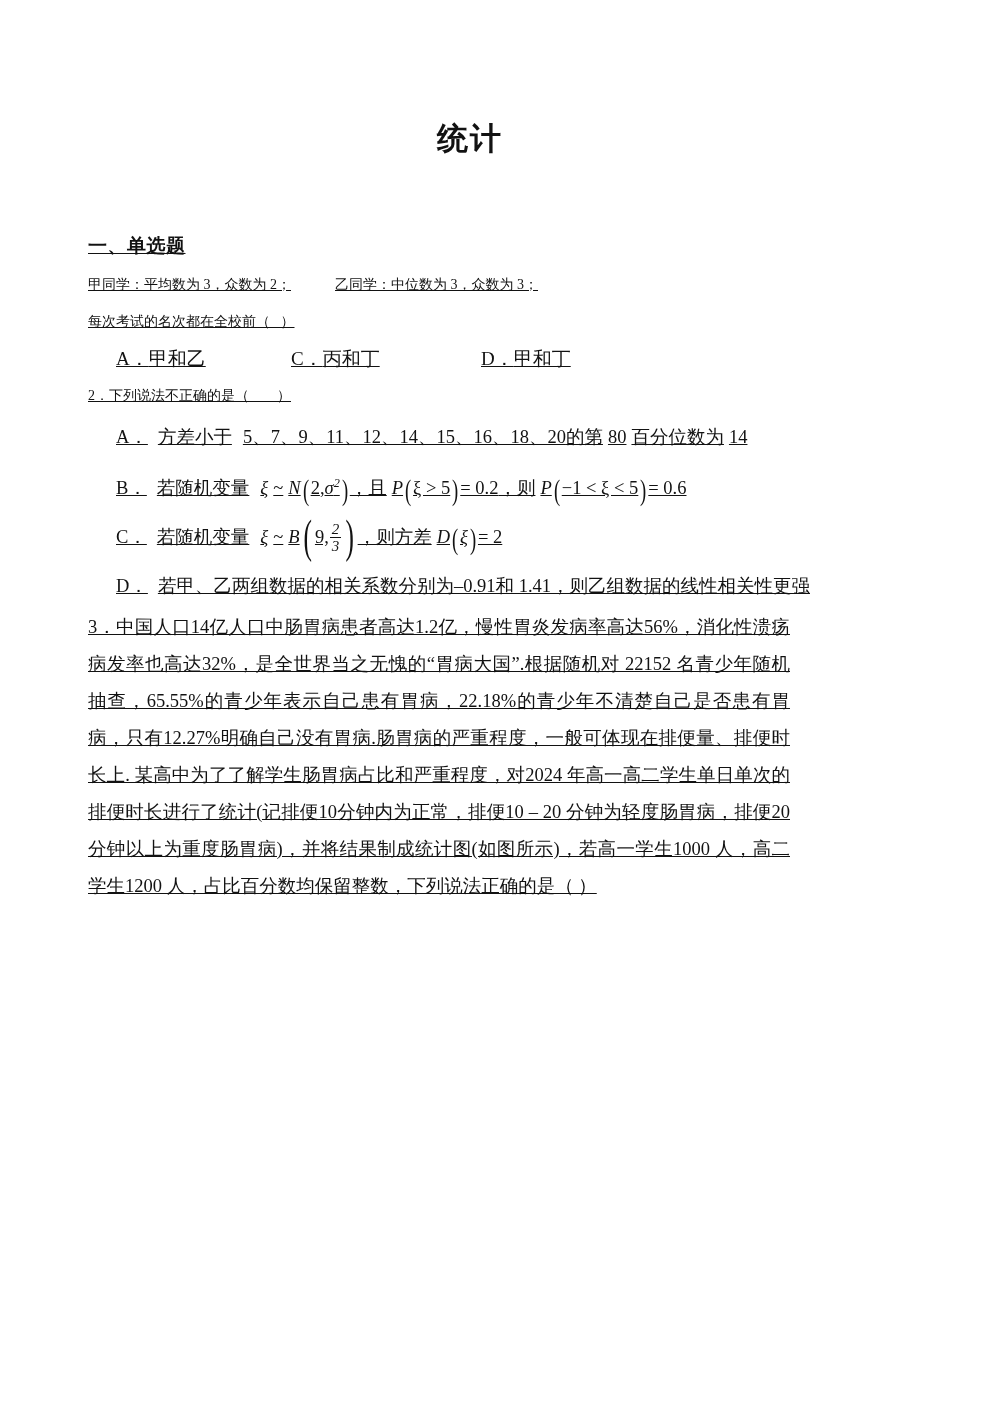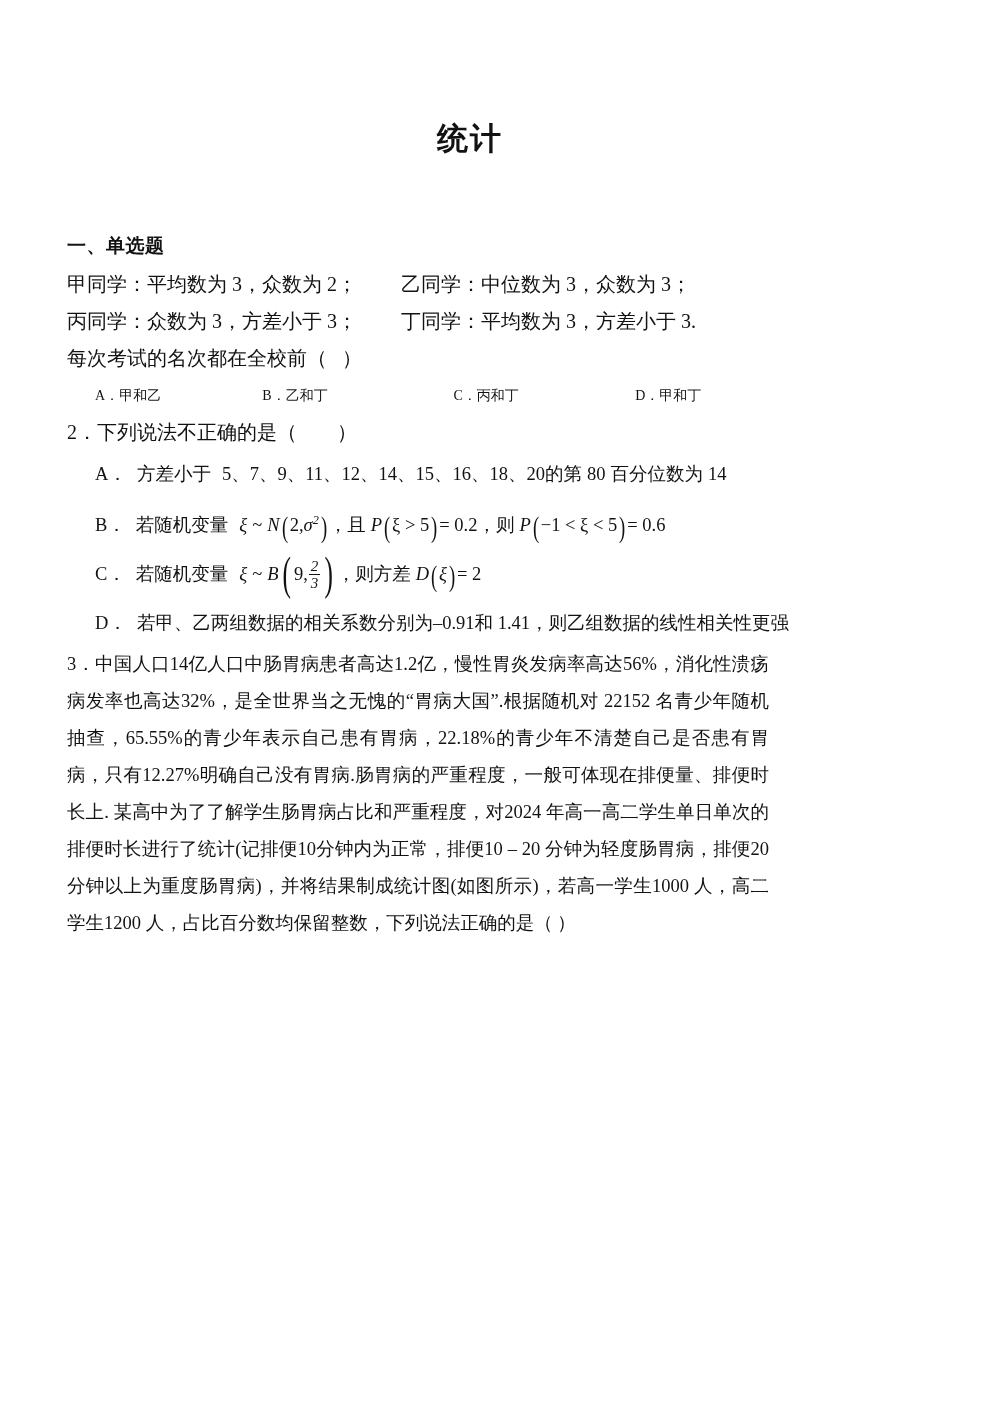--- a/index.html
+++ b/index.html
@@ -28,47 +28,48 @@
     text-align: center;
     font-size: 31px;
     font-weight: bold;
     letter-spacing: 2px;
     margin: 0;
     padding-top: 122px;
     line-height: 1.1;
     font-family: "Liberation Serif", "DejaVu Serif", serif;
   }
   .body-area {
-    margin-left: 67px;
+    margin-left: 88px;
     width: 702px;
+    text-decoration: underline;
   }
   .section-head {
     font-size: 19px;
     font-weight: bold;
     margin-top: 76px;
     margin-bottom: 6px;
     line-height: 1.45;
     letter-spacing: 0.5px;
   }
   .q-line {
-    font-size: 20px;
+    font-size: 14px;
     line-height: 37px;
     margin: 0;
     white-space: pre-wrap;
   }
   .q-para {
     font-size: 18.5px;
     line-height: 37px;
     margin: 0;
     text-align: justify;
     text-justify: inter-ideograph;
   }
   .opt-row {
     display: flex;
-    font-size: 14px;
+    font-size: 19px;
     line-height: 37px;
     padding-left: 28px;
     margin: 0;
   }
   .opt-row > span {
     display: inline-block;
   }
   .opt-a { width: 175px; }
   .opt-b { width: 200px; }
   .opt-c { width: 190px; }
@@ -162,27 +163,25 @@
   <h1 class="doc-title">统计</h1>
 
   <div class="body-area">
 
     <div class="section-head">一、单选题</div>
 
     <div>
 
       <p class="q-line"><span>甲同学：平均数为 3，众数为 2；</span><span class="sp-xl"></span><span>乙同学：中位数为 3，众数为 3；</span></p>
 
-      <p class="q-line"><span>丙同学：众数为 3，方差小于 3；</span><span class="sp-xl"></span><span>丁同学：平均数为 3，方差小于 3.</span></p>
 
       <p class="q-line">每次考试的名次都在全校前（   ）</p>
 
       <div class="opt-row">
         <span class="opt-a"><span>A．</span><span>甲和乙</span></span>
-        <span class="opt-b"><span>B．</span><span>乙和丁</span></span>
         <span class="opt-c"><span>C．</span><span>丙和丁</span></span>
         <span class="opt-d"><span>D．</span><span>甲和丁</span></span>
       </div>
     </div>
 
     <div>
       <p class="q-line">2．下列说法不正确的是（        ）</p>
 
       <div class="opt-stack">
 

